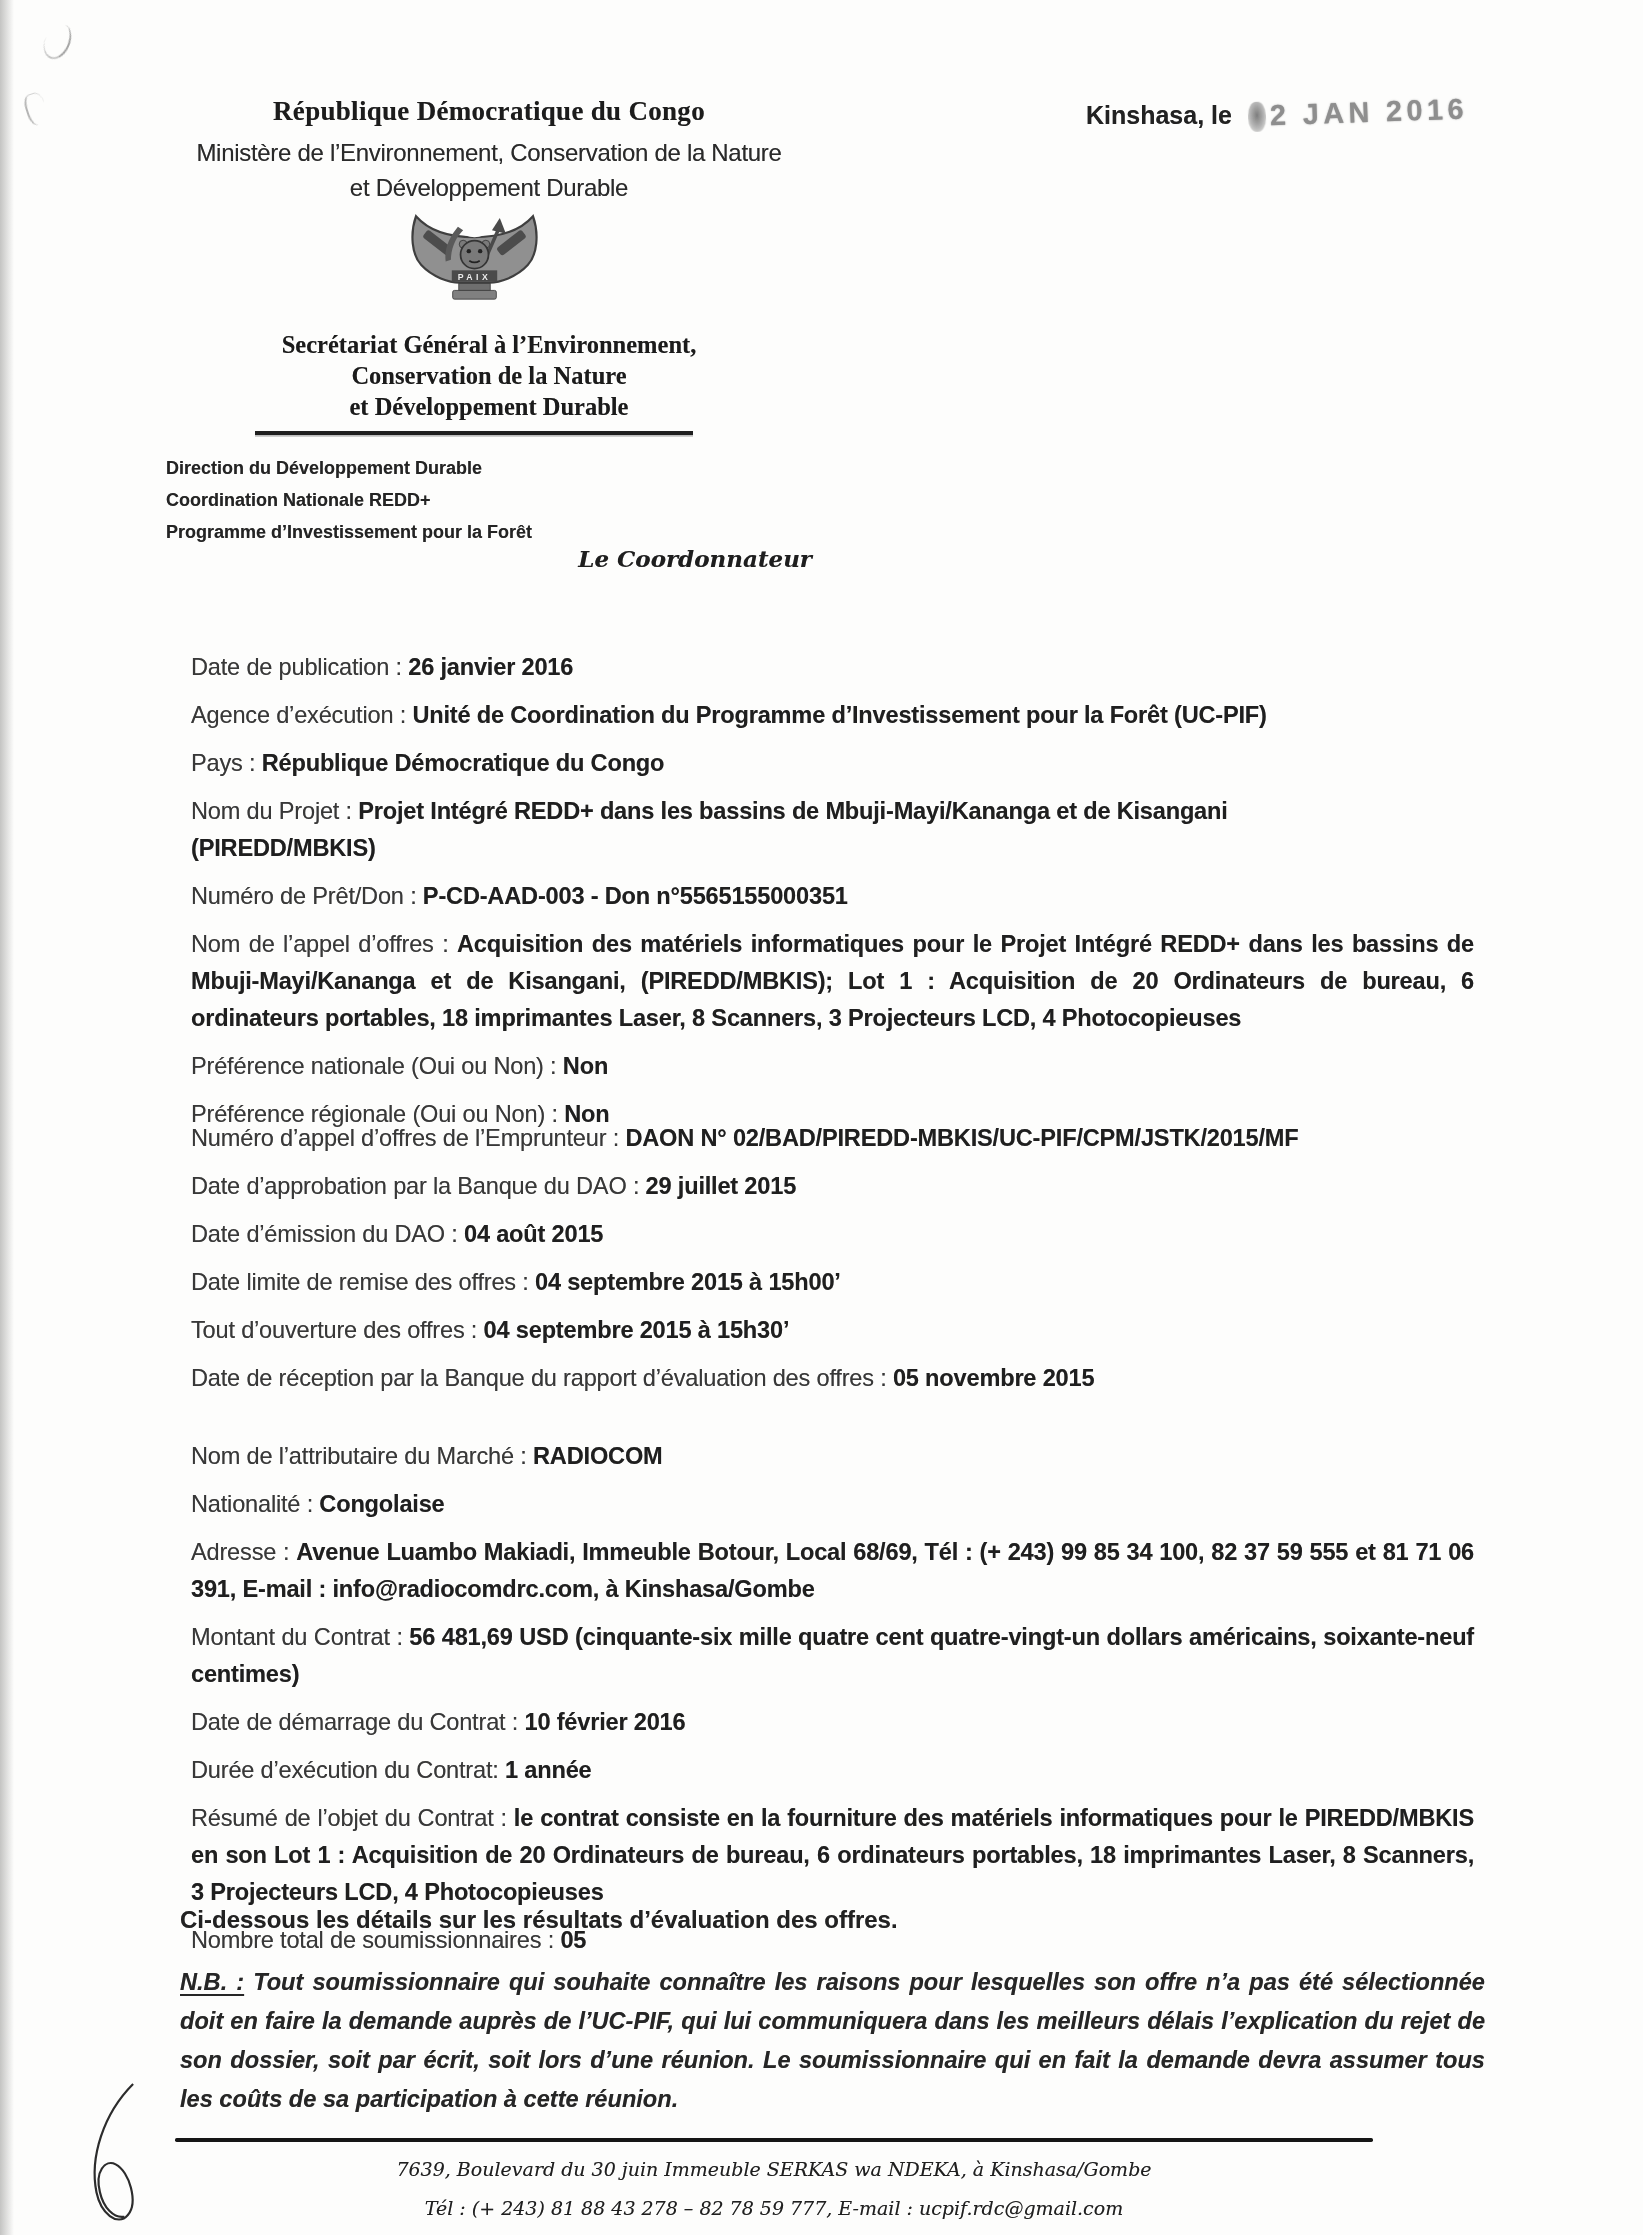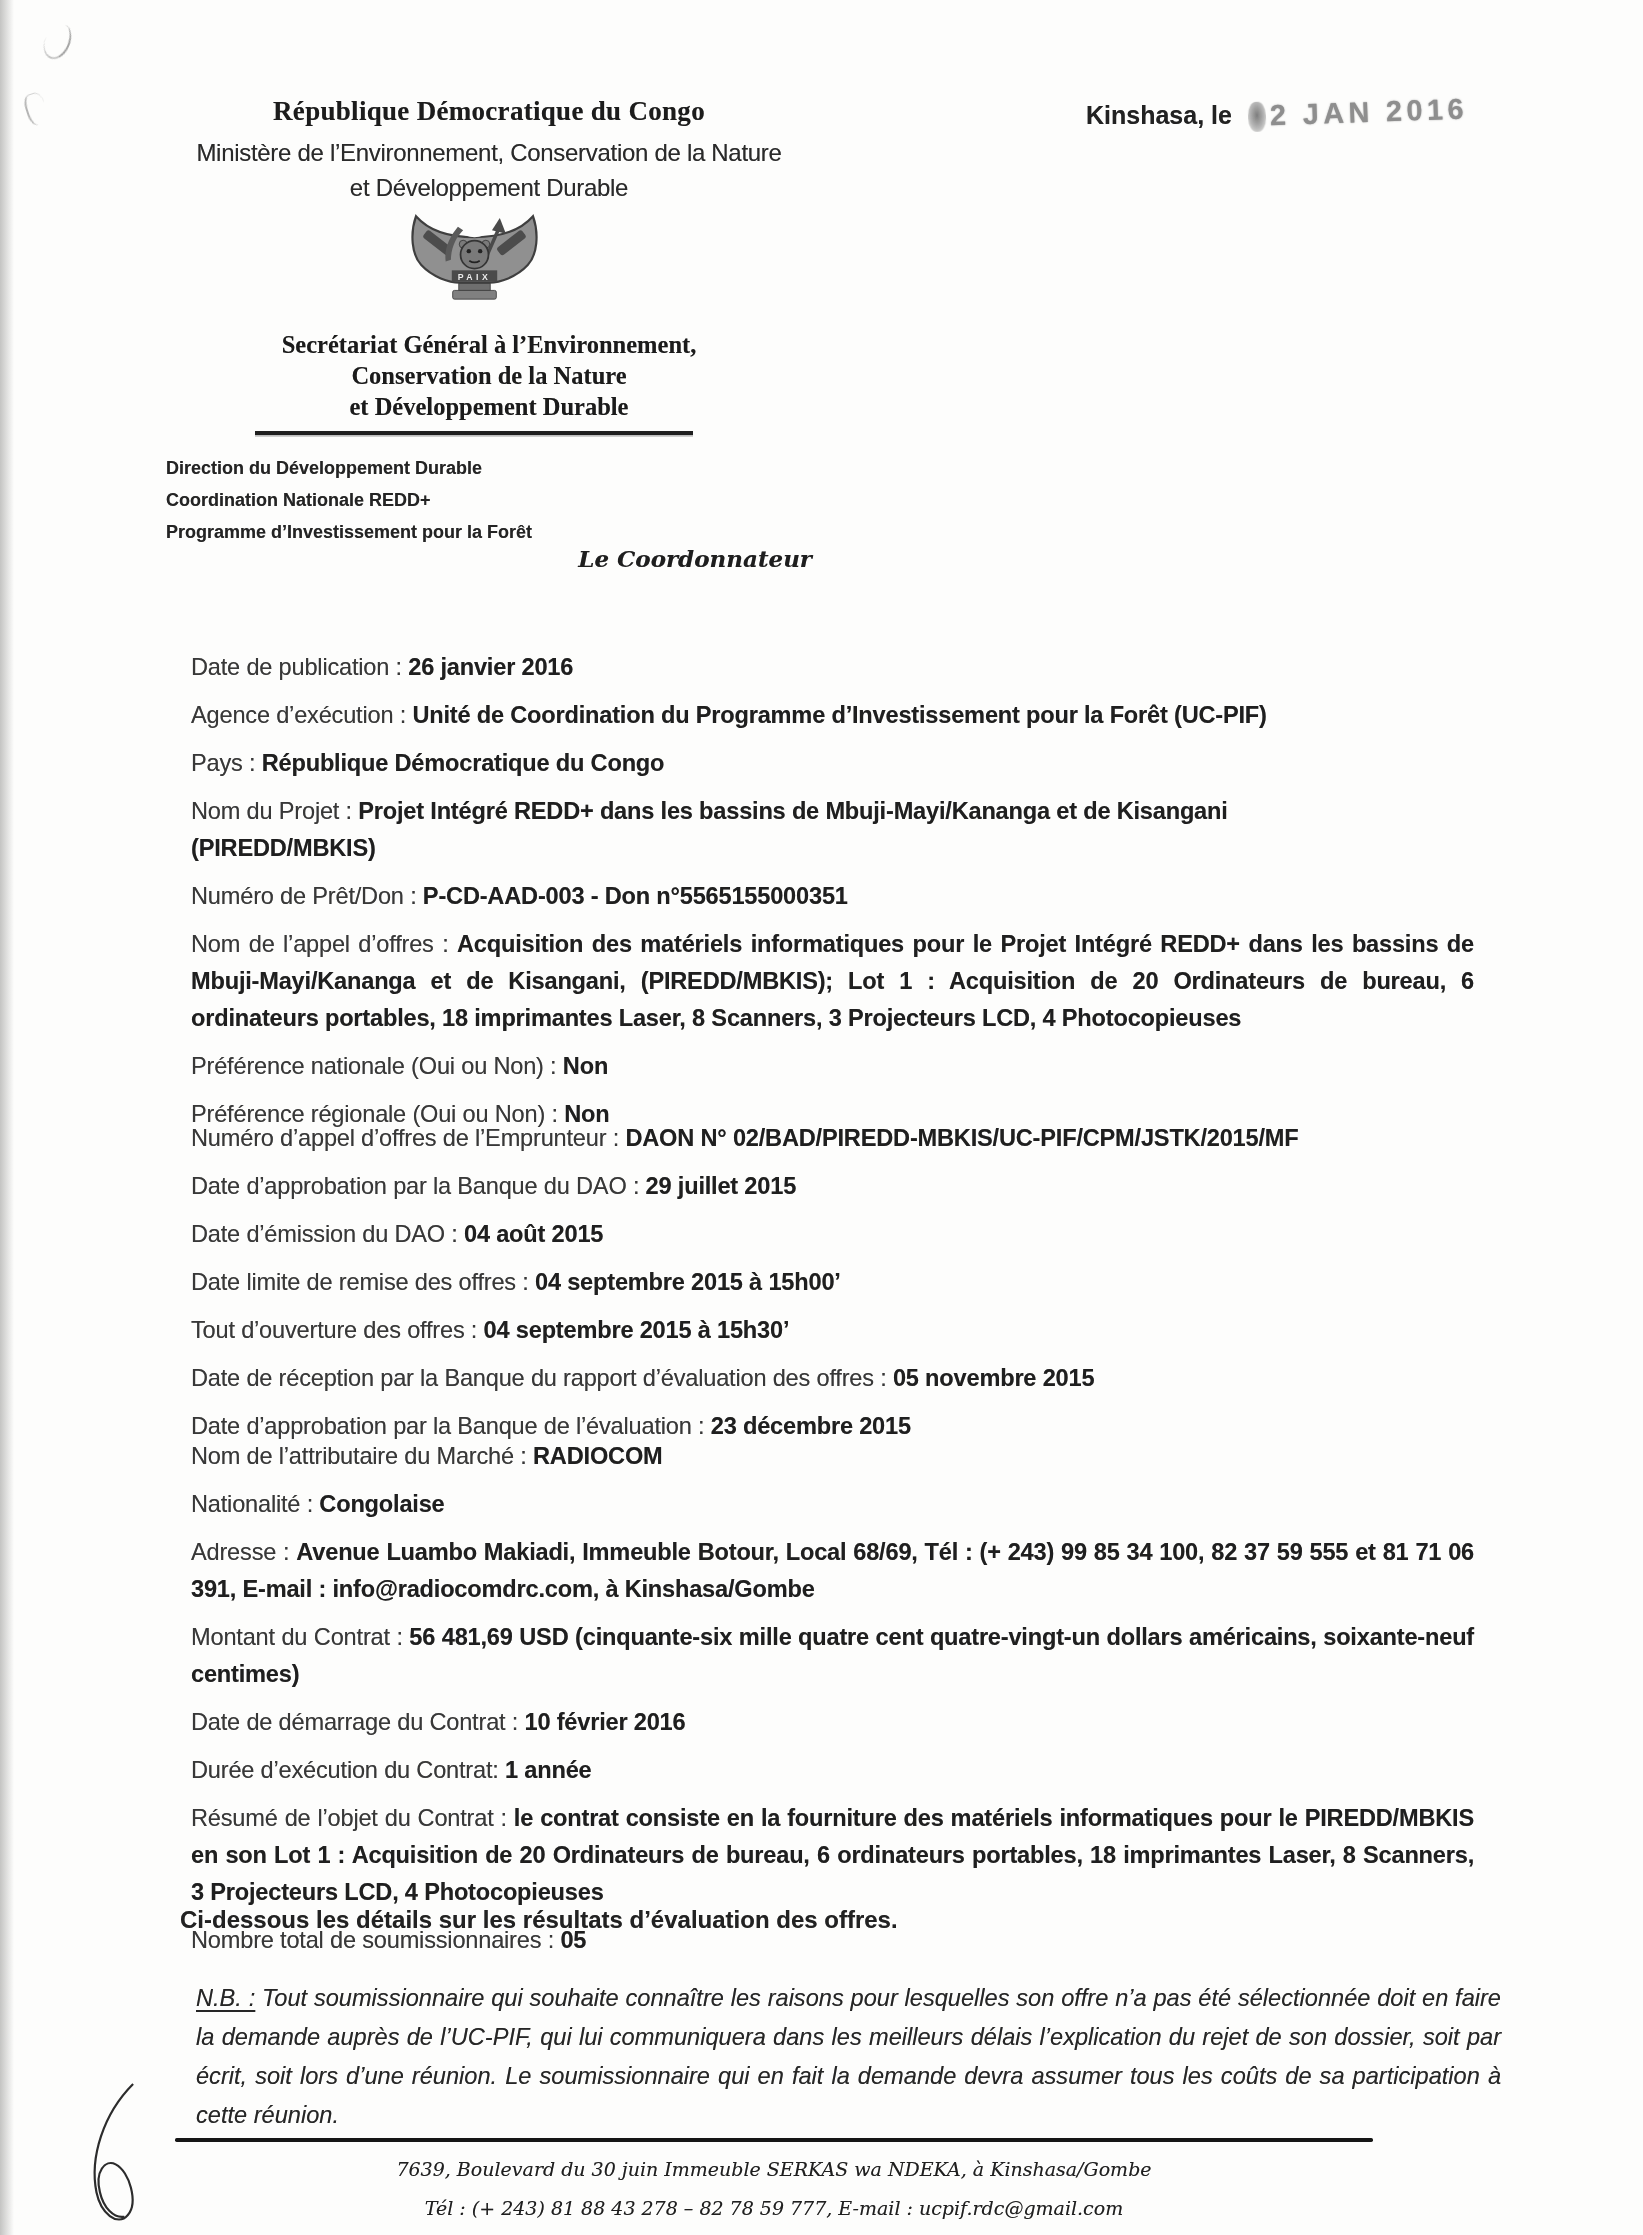--- a/index.html
+++ b/index.html
@@ -41,22 +41,22 @@
   
   .body-block{position:absolute;left:180px;width:1305px;font-size:23.6px;line-height:37px;letter-spacing:-0.2px;}
   #b1{top:638px;} #b2{top:1109px;} #b3{top:1427px;}
   .row{margin:11px;}
   .lbl{color:#383838;white-space:pre-wrap;}
   .val{font-weight:700;color:#1f1f1f;}
   .val2{display:block;}
   .just{text-align:justify;}
   .closing{position:absolute;left:180px;top:1901px;width:1305px;
         font-weight:700;font-size:24px;line-height:37px;color:#222;}
-  .nb{position:absolute;left:180px;top:1963px;width:1305px;margin:16px;
-        font-size:23.6px;line-height:39px;font-weight:400;font-style:italic;
+  .nb{position:absolute;left:180px;top:1963px;width:1305px;margin:0;
+        font-size:23.6px;line-height:39px;font-weight:700;font-style:italic;
         text-align:justify;color:#262626;}
   .nb-label{text-decoration:underline;text-underline-offset:4.4px;}
   
   .f-rule{position:absolute;left:175px;top:2138px;width:1198px;height:3.5px;background:#161616;border-radius:1.7px;}
   .f-text{position:absolute;left:175px;top:2150px;width:1198px;text-align:center;
         font-family:"DejaVu Serif",serif;font-style:italic;font-size:19px;line-height:39px;color:#1f1f1f;}
   .f-text p{margin:0;}
 </style>
 </head>
 <body>
@@ -131,21 +131,20 @@
     <p class="row"><span class="lbl">Préférence régionale (Oui ou Non) : </span><strong class="val">Non</strong></p>
   </div>
 
   <div class="body-block" id="b2">
     <p class="row"><span class="lbl">Numéro d’appel d’offres de l’Emprunteur : </span><strong class="val">DAON N° 02/BAD/PIREDD-MBKIS/UC-PIF/CPM/JSTK/2015/MF</strong></p>
     <p class="row"><span class="lbl">Date d’approbation par la Banque du DAO : </span><strong class="val">29 juillet 2015</strong></p>
     <p class="row"><span class="lbl">Date d’émission du DAO : </span><strong class="val">04 août 2015</strong></p>
     <p class="row"><span class="lbl">Date limite de remise des offres : </span><strong class="val">04 septembre 2015 à 15h00’</strong></p>
     <p class="row"><span class="lbl">Tout d’ouverture des offres : </span><strong class="val">04 septembre 2015 à 15h30’</strong></p>
     <p class="row"><span class="lbl">Date de réception par la Banque du rapport d’évaluation des offres : </span><strong class="val">05 novembre 2015</strong></p>
-    <p class="row"><span class="lbl">Date d’approbation par la Banque de l’évaluation : </span><strong class="val">23 décembre 2015</strong></p>
   </div>
 
   <div class="body-block" id="b3">
     <p class="row"><span class="lbl">Nom de l’attributaire du Marché : </span><strong class="val">RADIOCOM</strong></p>
     <p class="row"><span class="lbl">Nationalité : </span><strong class="val">Congolaise</strong></p>
     <p class="row just"><span class="lbl">Adresse : </span><strong class="val">Avenue Luambo Makiadi, Immeuble Botour, Local 68/69, Tél : (+ 243) 99 85 34 100, 82 37 59 555 et 81 71 06 391, E-mail : info@radiocomdrc.com, à Kinshasa/Gombe</strong></p>
     <p class="row just"><span class="lbl">Montant du Contrat : </span><strong class="val">56 481,69 USD (cinquante-six mille quatre cent quatre-vingt-un dollars américains, soixante-neuf centimes)</strong></p>
     <p class="row"><span class="lbl">Date de démarrage du Contrat : </span><strong class="val">10 février 2016</strong></p>
     <p class="row"><span class="lbl">Durée d’exécution du Contrat: </span><strong class="val">1 année</strong></p>
     <p class="row just"><span class="lbl">Résumé de l’objet du Contrat : </span><strong class="val">le contrat consiste en la fourniture des matériels informatiques pour le PIREDD/MBKIS en son Lot 1 : Acquisition de 20 Ordinateurs de bureau, 6 ordinateurs portables, 18 imprimantes Laser, 8 Scanners, 3 Projecteurs LCD, 4 Photocopieuses</strong></p>

